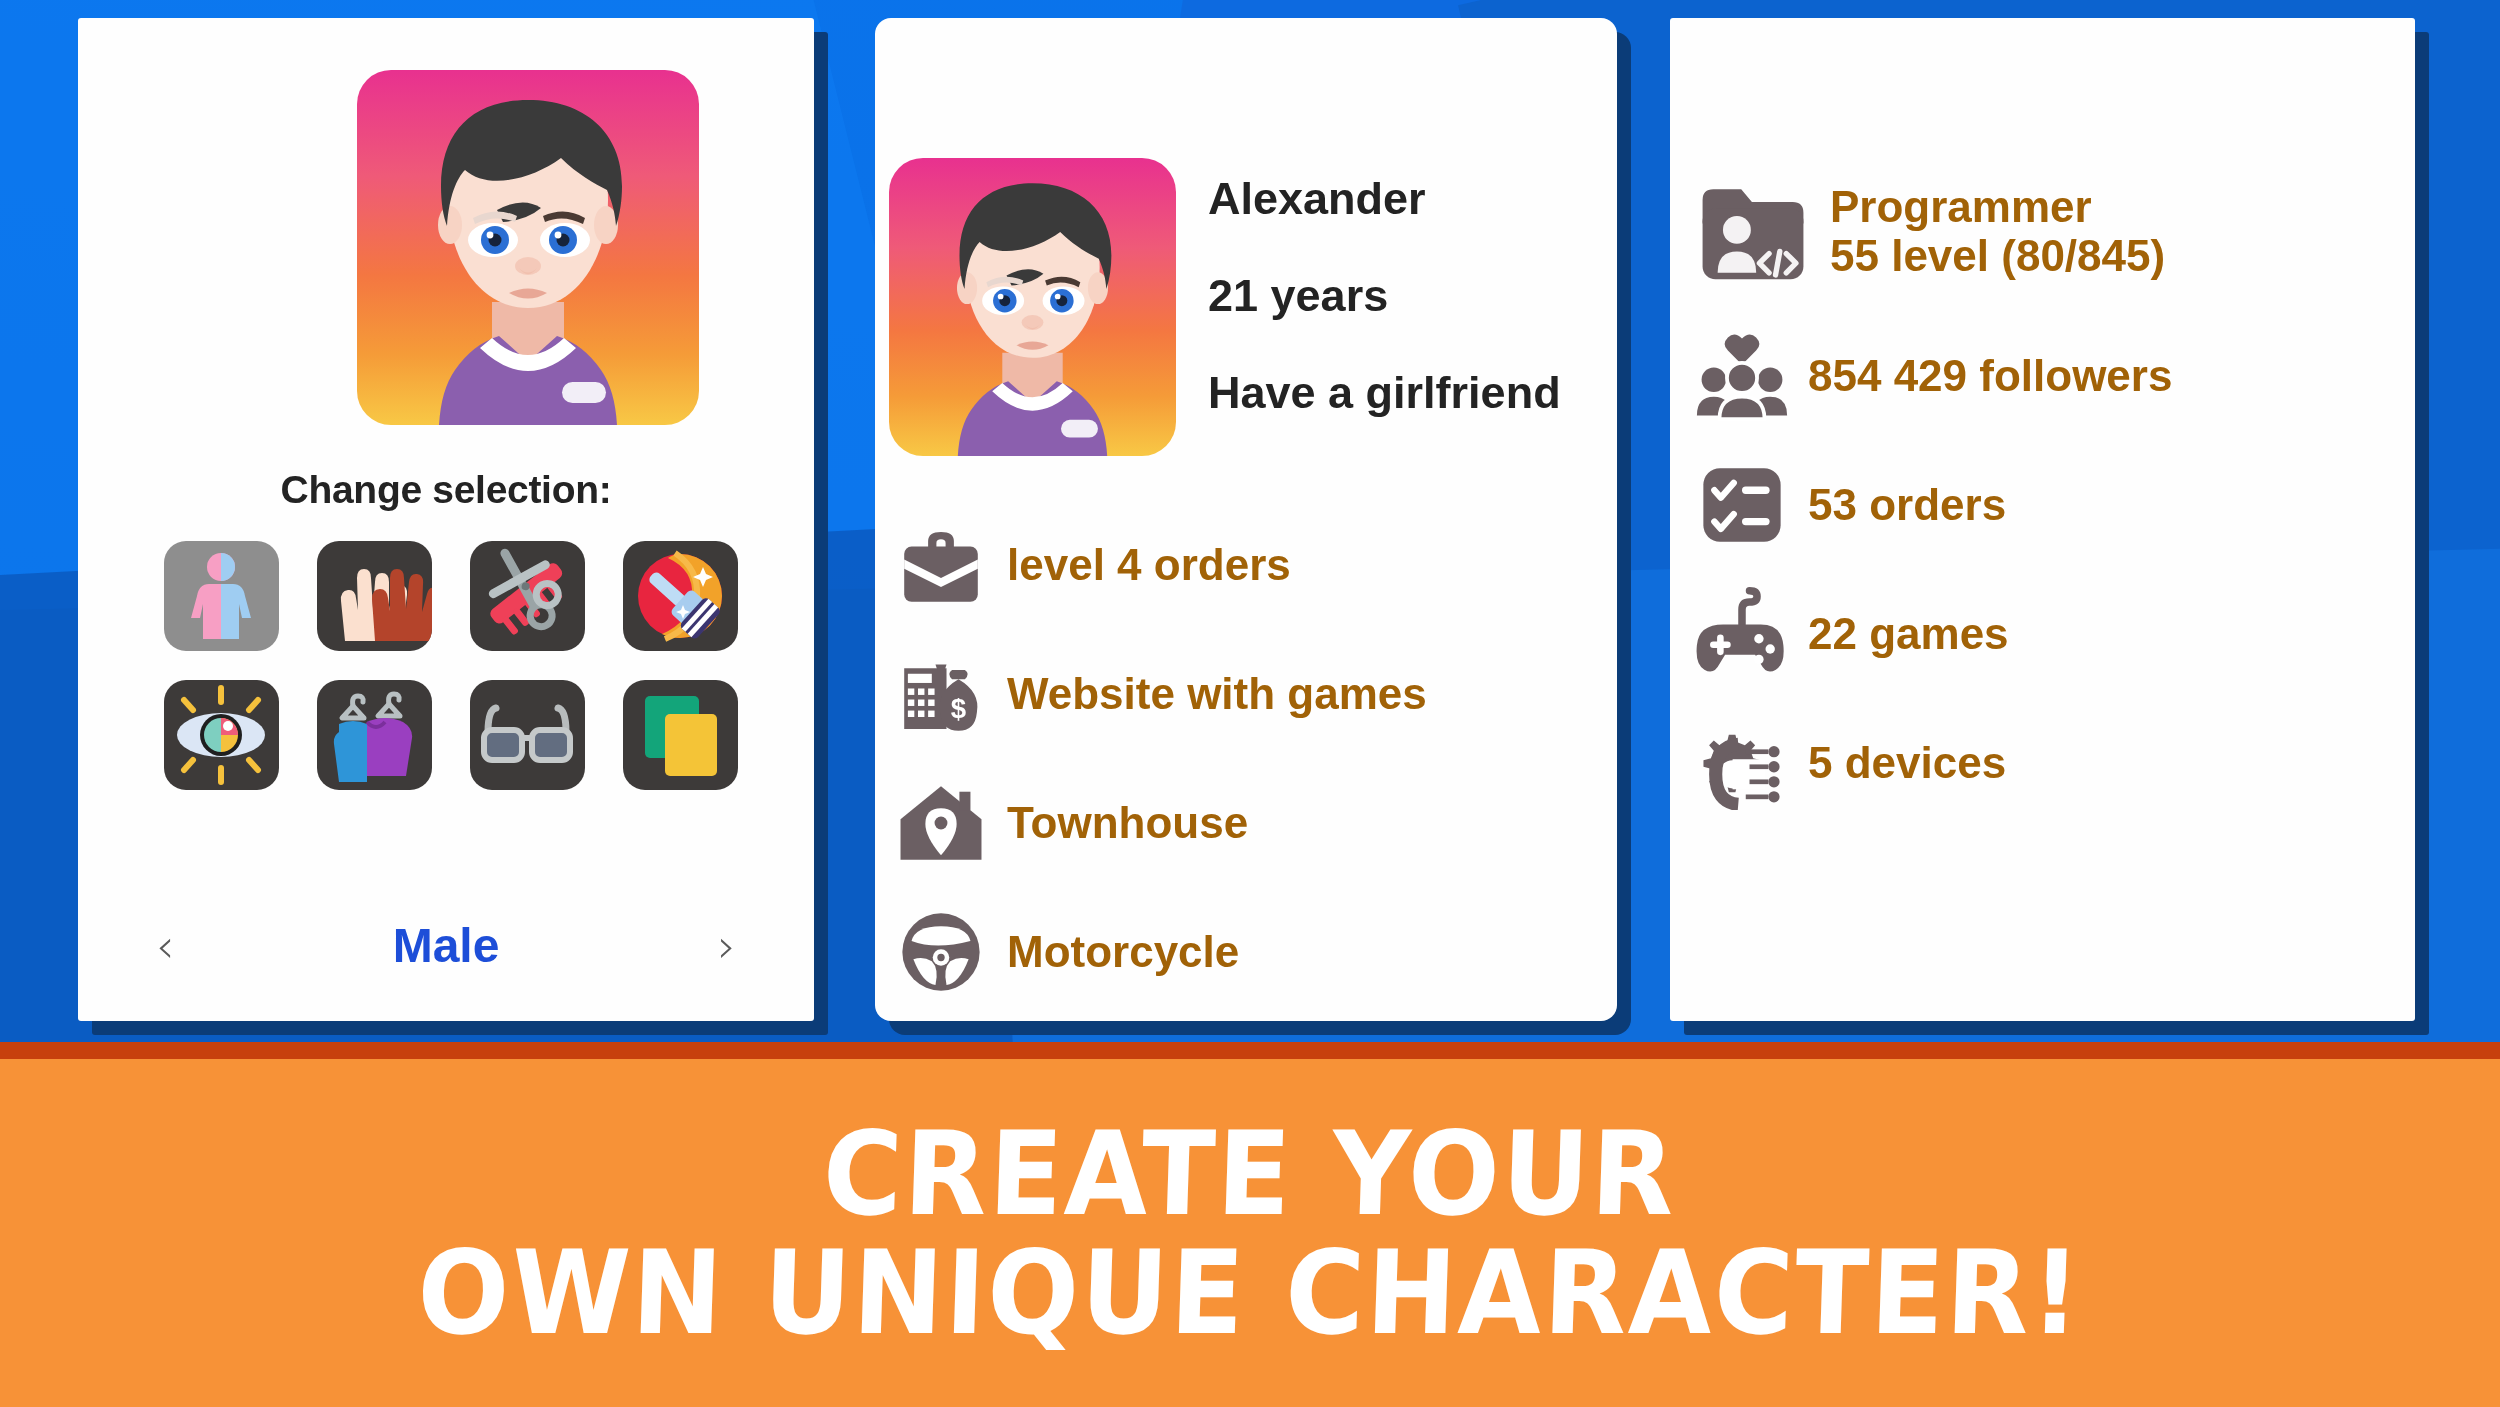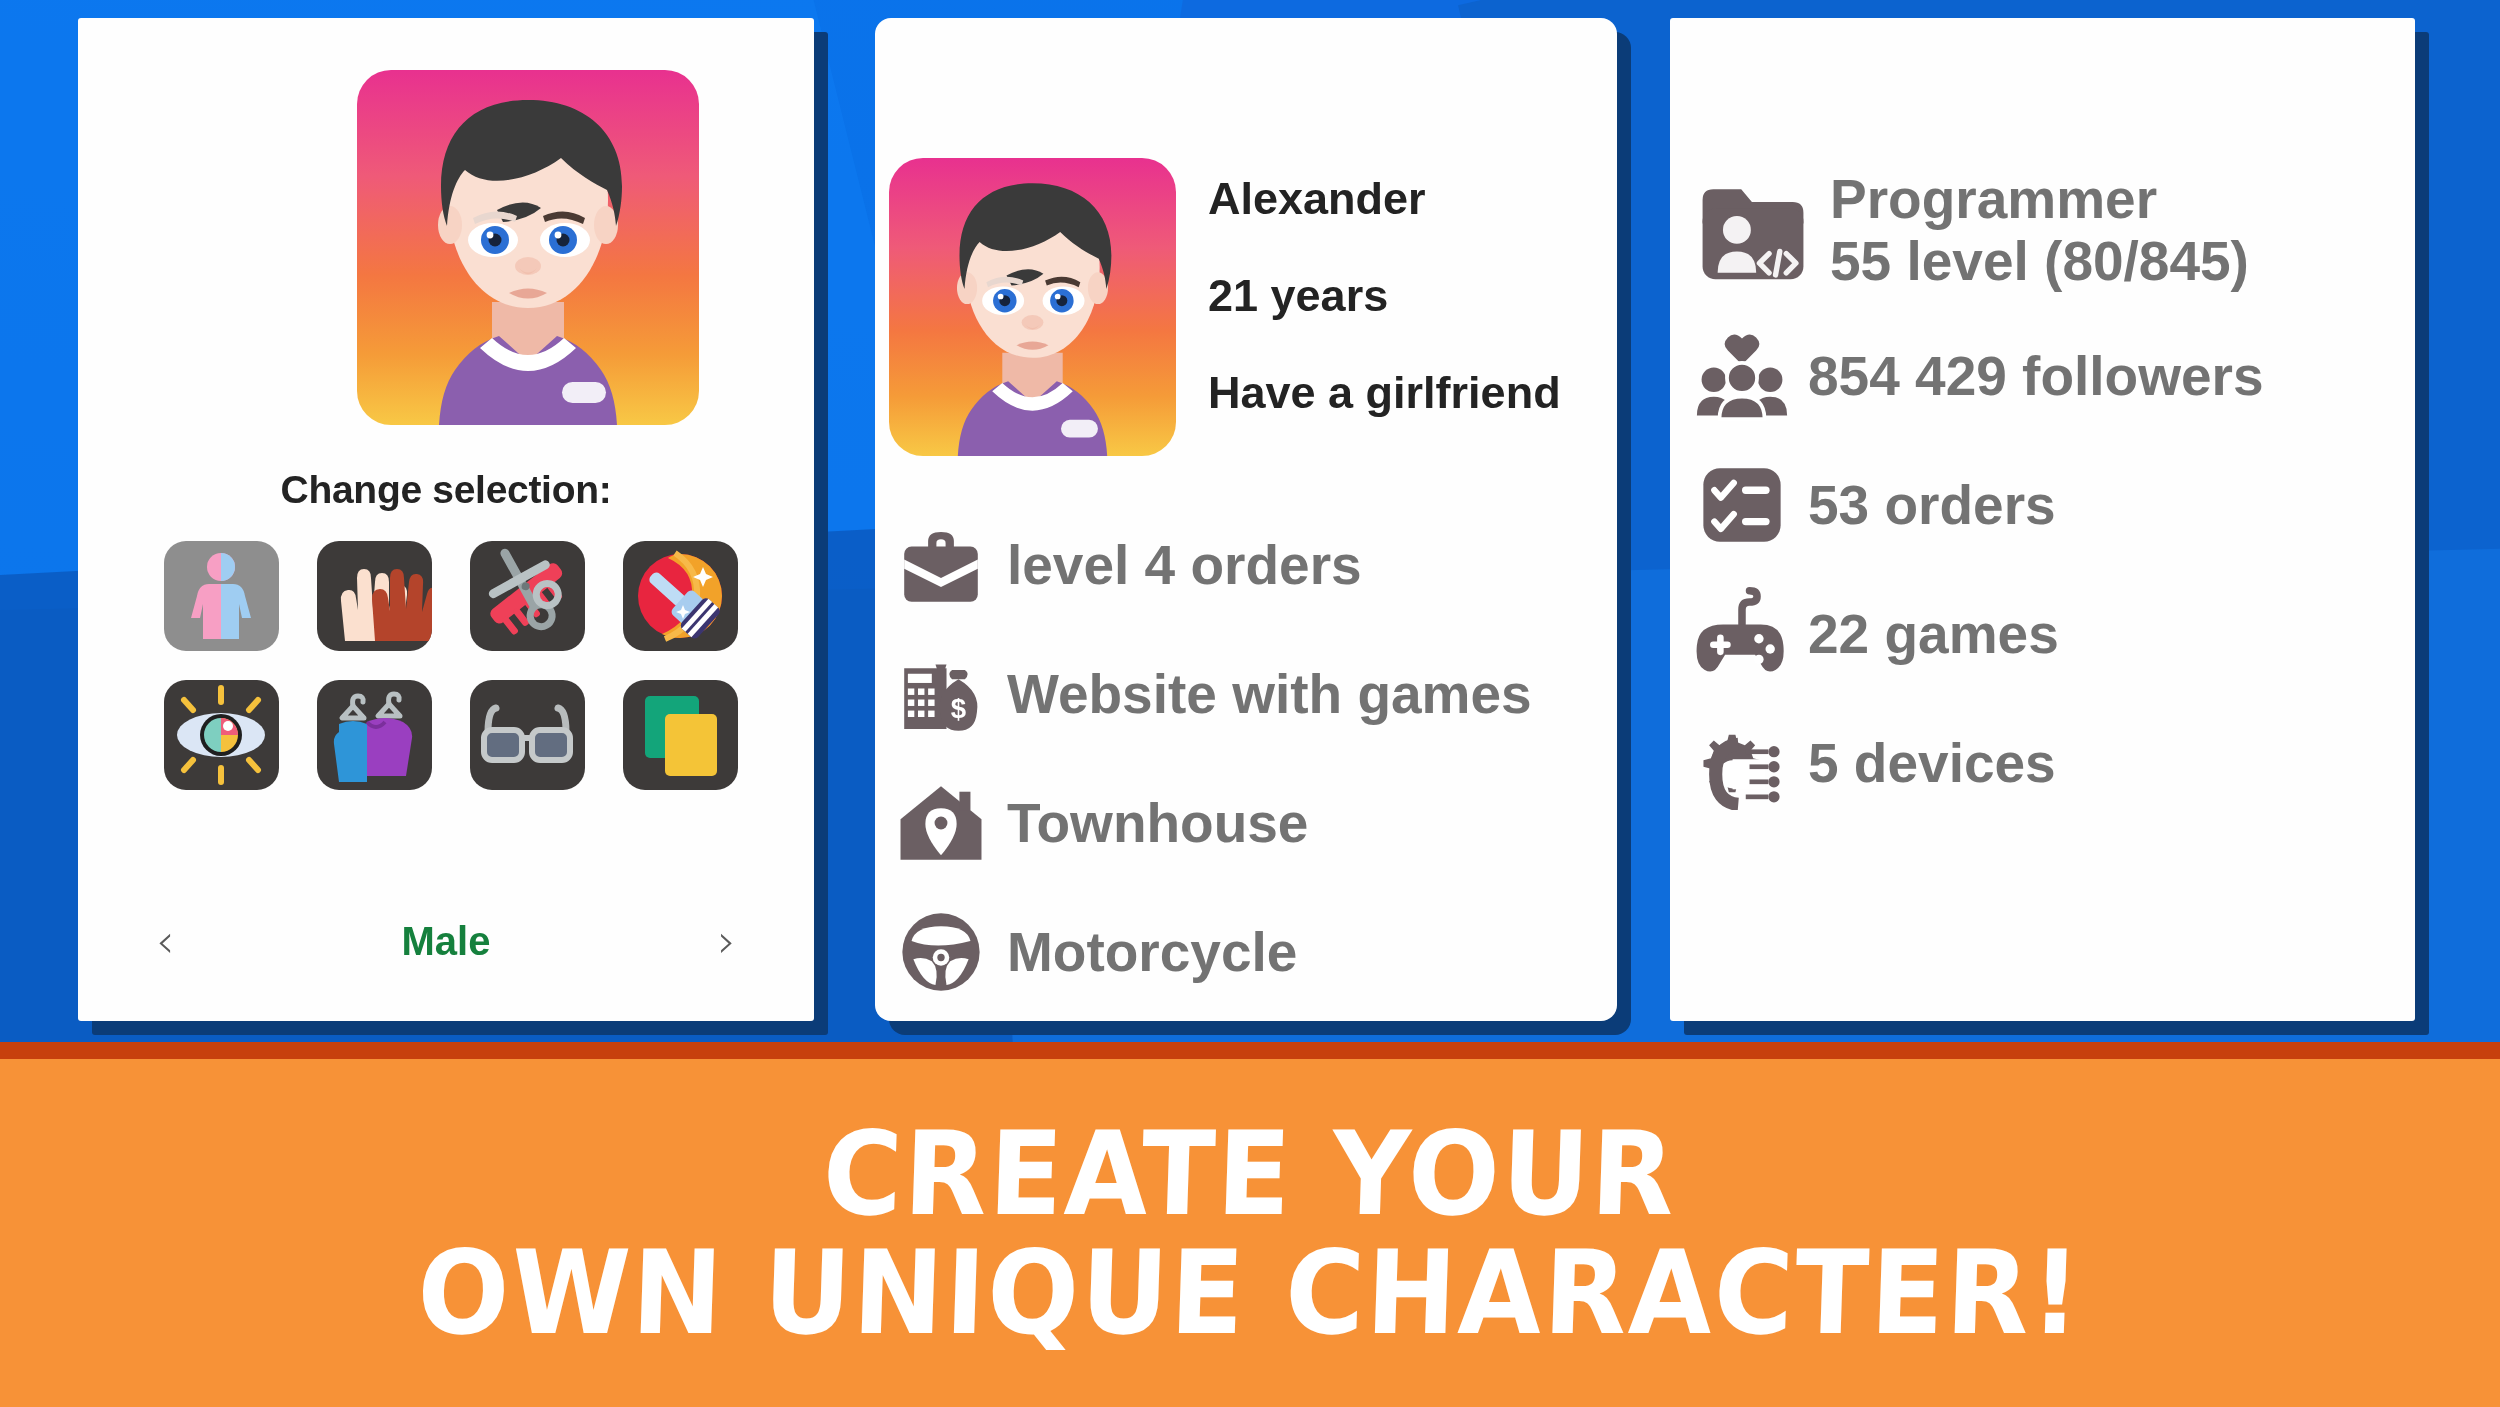--- a/index.html
+++ b/index.html
@@ -62,33 +62,33 @@
     position:relative;overflow:hidden;
   }
   .icon-tile.selected{background:#8e8e8e;}
   #nav-row{
     position:absolute;top:900px;left:0;width:100%;
     display:flex;align-items:center;justify-content:space-between;
     padding:0 78px;box-sizing:border-box;
   }
   .chev{font-size:46px;color:#5a5a5a;font-weight:300;line-height:1;
         font-family:"DejaVu Sans",sans-serif;cursor:pointer;}
-  #nav-value{font-size:40px;font-weight:bold;color:#15803d;}
+  #nav-value{font-size:48px;font-weight:bold;color:#1d4ed8;}
 
   
   #c2-top{position:absolute;left:14px;top:140px;display:flex;align-items:flex-start;}
   #c2-avatar{width:287px;height:298px;flex:none;}
   #c2-headlines{margin-left:32px;padding-top:18px;}
   .headline{font-size:45px;font-weight:bold;color:#232323;line-height:1;margin-bottom:52px;white-space:nowrap;}
   .headline:last-child{margin-bottom:0;}
   #c2-list{position:absolute;left:14px;top:495px;width:100%;}
   #c3-list{position:absolute;left:20px;top:150px;width:100%;}
   .srow{display:flex;align-items:center;margin-bottom:25px;}
   .srow .ico{width:104px;height:104px;flex:none;display:flex;align-items:center;justify-content:center;}
-  .srow .txt{font-size:55px;font-weight:bold;color:#737373;margin-left:14px;white-space:nowrap;}
+  .srow .txt{font-size:44px;font-weight:bold;color:#a16207;margin-left:14px;white-space:nowrap;}
   .srow.two-line .txt{line-height:1.12;}
   #stripe{position:absolute;left:0;right:0;top:1042px;height:17px;background:#c7400d;}
   #banner{
     position:absolute;left:0;right:0;top:1059px;bottom:0;background:#f79237;
     display:flex;flex-direction:column;align-items:center;justify-content:center;
   }
   .banner-line{
     color:#ffffff;font-weight:bold;text-align:center;
     font-family:"DejaVu Sans",sans-serif;
     text-transform:uppercase;line-height:.96;

